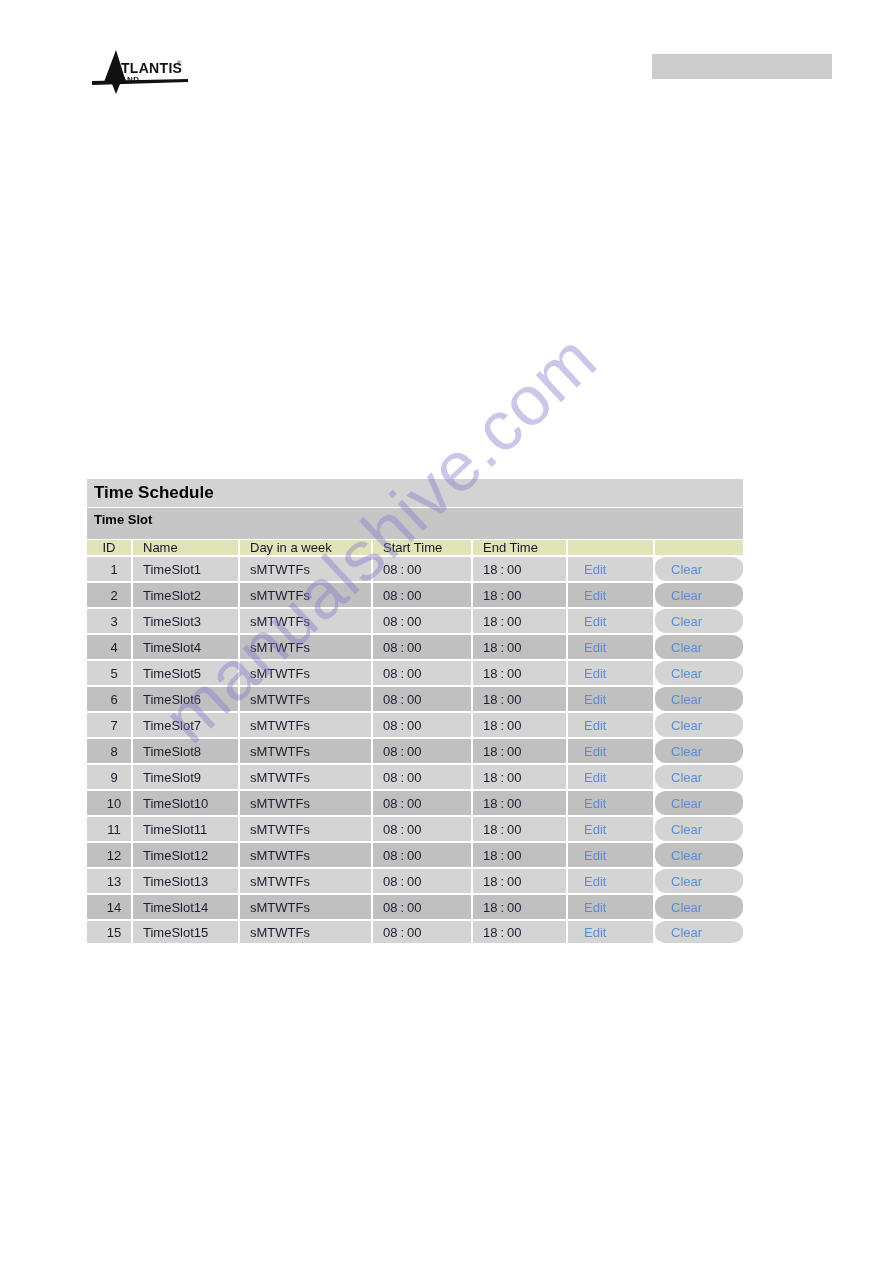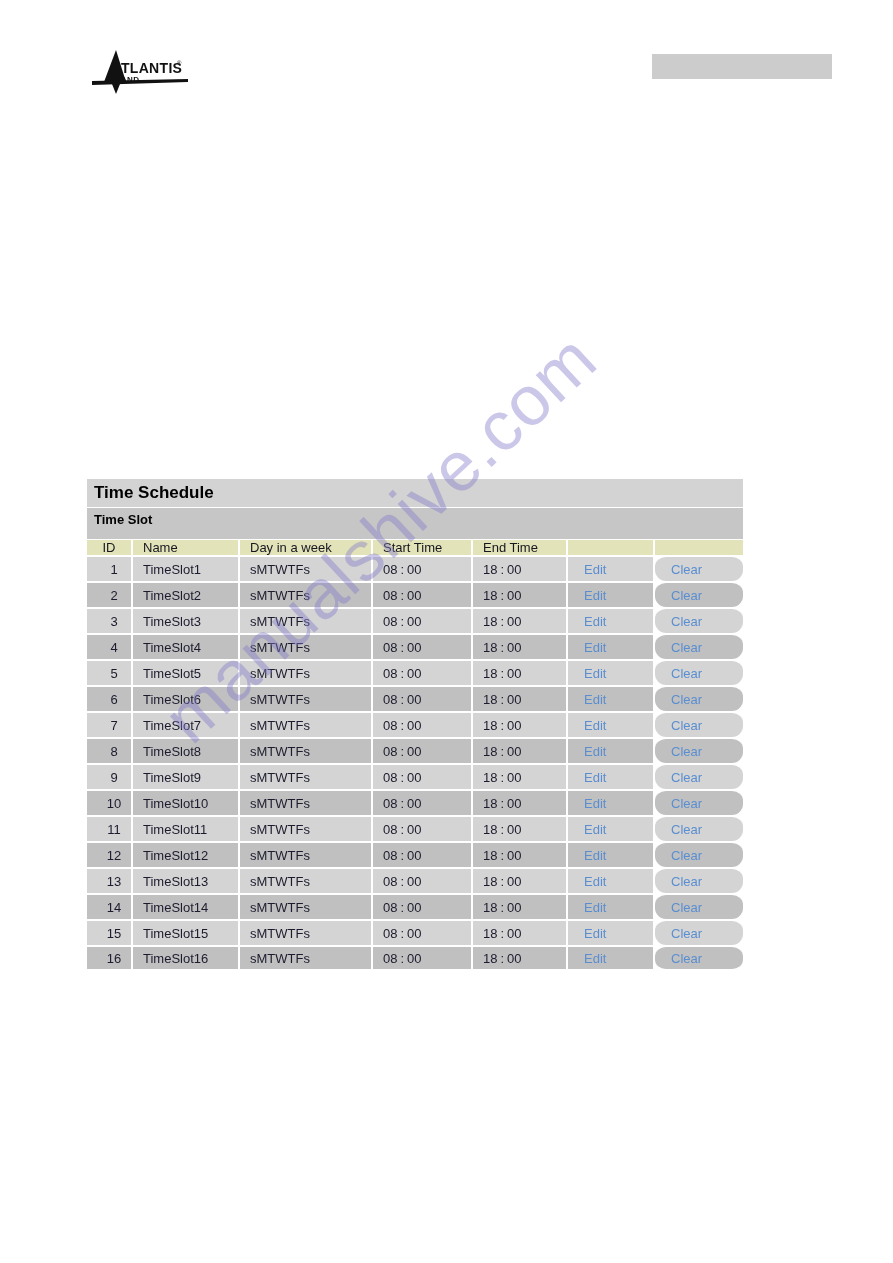--- a/index.html
+++ b/index.html
@@ -353,28 +353,19 @@
         </tr>
         <tr class="odd">
           <td class="cell-id">15</td>
           <td class="cell-name">TimeSlot15</td>
           <td class="cell-day">sMTWTFs</td>
           <td class="cell-start">08<span class="time-sep">:</span>00</td>
           <td class="cell-end">18<span class="time-sep">:</span>00</td>
           <td class="cell-edit"><span class="row-action">Edit</span></td>
           <td class="cell-clear"><span class="row-action">Clear</span></td>
         </tr>
-        <tr class="even">
-          <td class="cell-id">16</td>
-          <td class="cell-name">TimeSlot16</td>
-          <td class="cell-day">sMTWTFs</td>
-          <td class="cell-start">08<span class="time-sep">:</span>00</td>
-          <td class="cell-end">18<span class="time-sep">:</span>00</td>
-          <td class="cell-edit"><span class="row-action">Edit</span></td>
-          <td class="cell-clear"><span class="row-action">Clear</span></td>
-        </tr>
       </tbody>
   </table>
 </div>
 
 <div id="watermark">
   <div id="watermark-text">manualshive.com</div>
 </div>
 
 </body></html>

